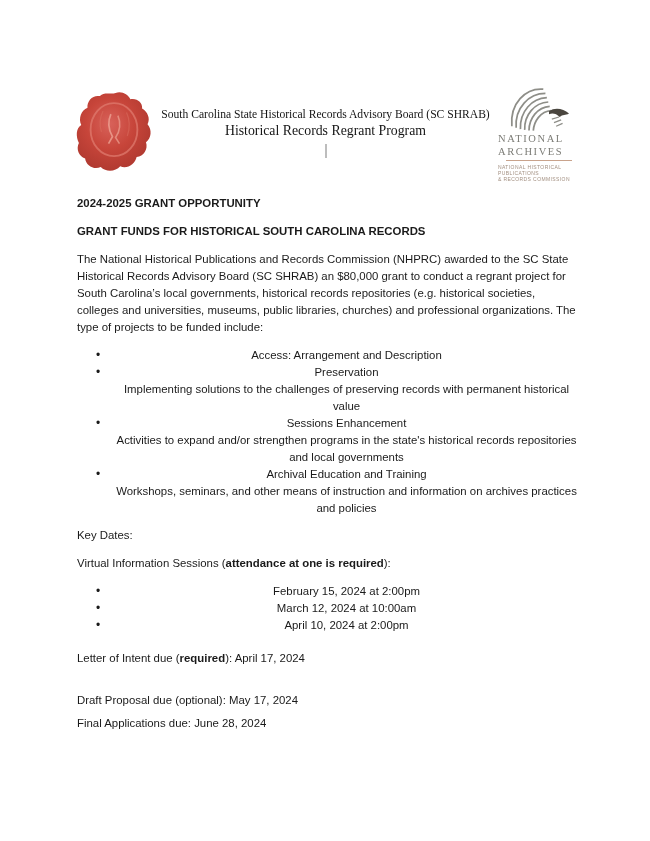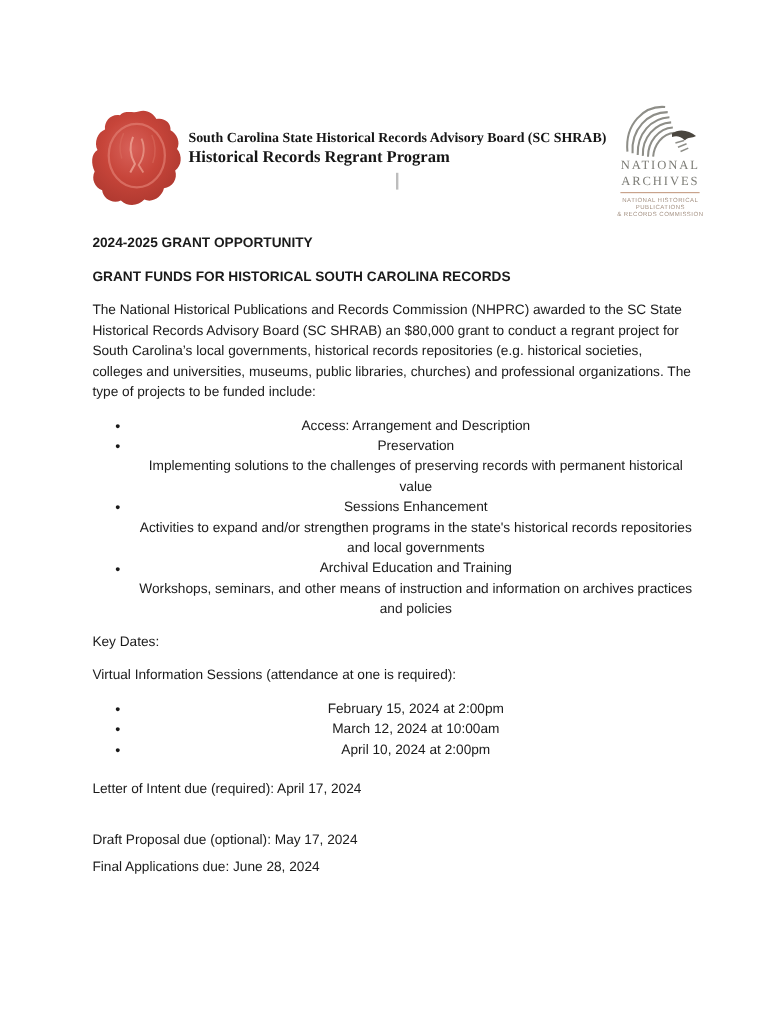--- a/index.html
+++ b/index.html
@@ -15,30 +15,30 @@
     font-size: 11.4px;
     line-height: 17px;
     color: #1a1a1a;
   }
 
   
   .header { display: flex; align-items: center; margin-left: -2px; margin-bottom: 13px; }
   .seal-wrap { flex: none; width: 78px; height: 86px; }
   .header-center {
     flex: 1;
-    text-align: left;
+    text-align: center;
     font-family: "Liberation Serif", serif;
-    font-weight: bold;
+    font-weight: normal;
     color: #151515;
     padding: 0 4px;
   }
   .org1 { font-size: 11.6px; line-height: 15px; white-space: nowrap; }
   .org2 { font-size: 13.8px; line-height: 18px; }
   .cursor-line { width: 2px; height: 14px; background: #bdbdbd; margin: 4px auto 0 auto; }
-  .na-block { flex: none; width: 82px; text-align: center; }
+  .na-block { flex: none; width: 82px; }
   .na-eagle { display: block; margin: 0 auto; }
   .na-big {
     font-family: "Liberation Serif", serif;
     font-size: 10.5px;
     line-height: 11.5px;
     letter-spacing: 1.6px;
     color: #7c7c76;
     margin-top: 1px;
   }
   .na-rule { height: 1px; background: #c9a38c; margin: 3px 8px 3px 8px; }
@@ -55,21 +55,21 @@
   ul.bullet-list { list-style: none; margin: 0 0 10px 0; padding: 0; text-align: center; }
   ul.bullet-list > li { position: relative; padding-left: 36px; }
   ul.bullet-list > li::before {
     content: "\2022";
     position: absolute;
     left: 19px;
     top: 0;
     font-size: 12px;
   }
   .dates-list { margin-bottom: 16px !important; }
-  .bold { font-weight: normal; }
+  .bold { font-weight: bold; }
   .loi { margin: 0 0 25px 0; }
   .draft { margin: 0 0 6px 0; }
   .final { margin: 0; }
 </style>
 </head>
 <body>
 
 <div class="page">
 
   <div class="header">

